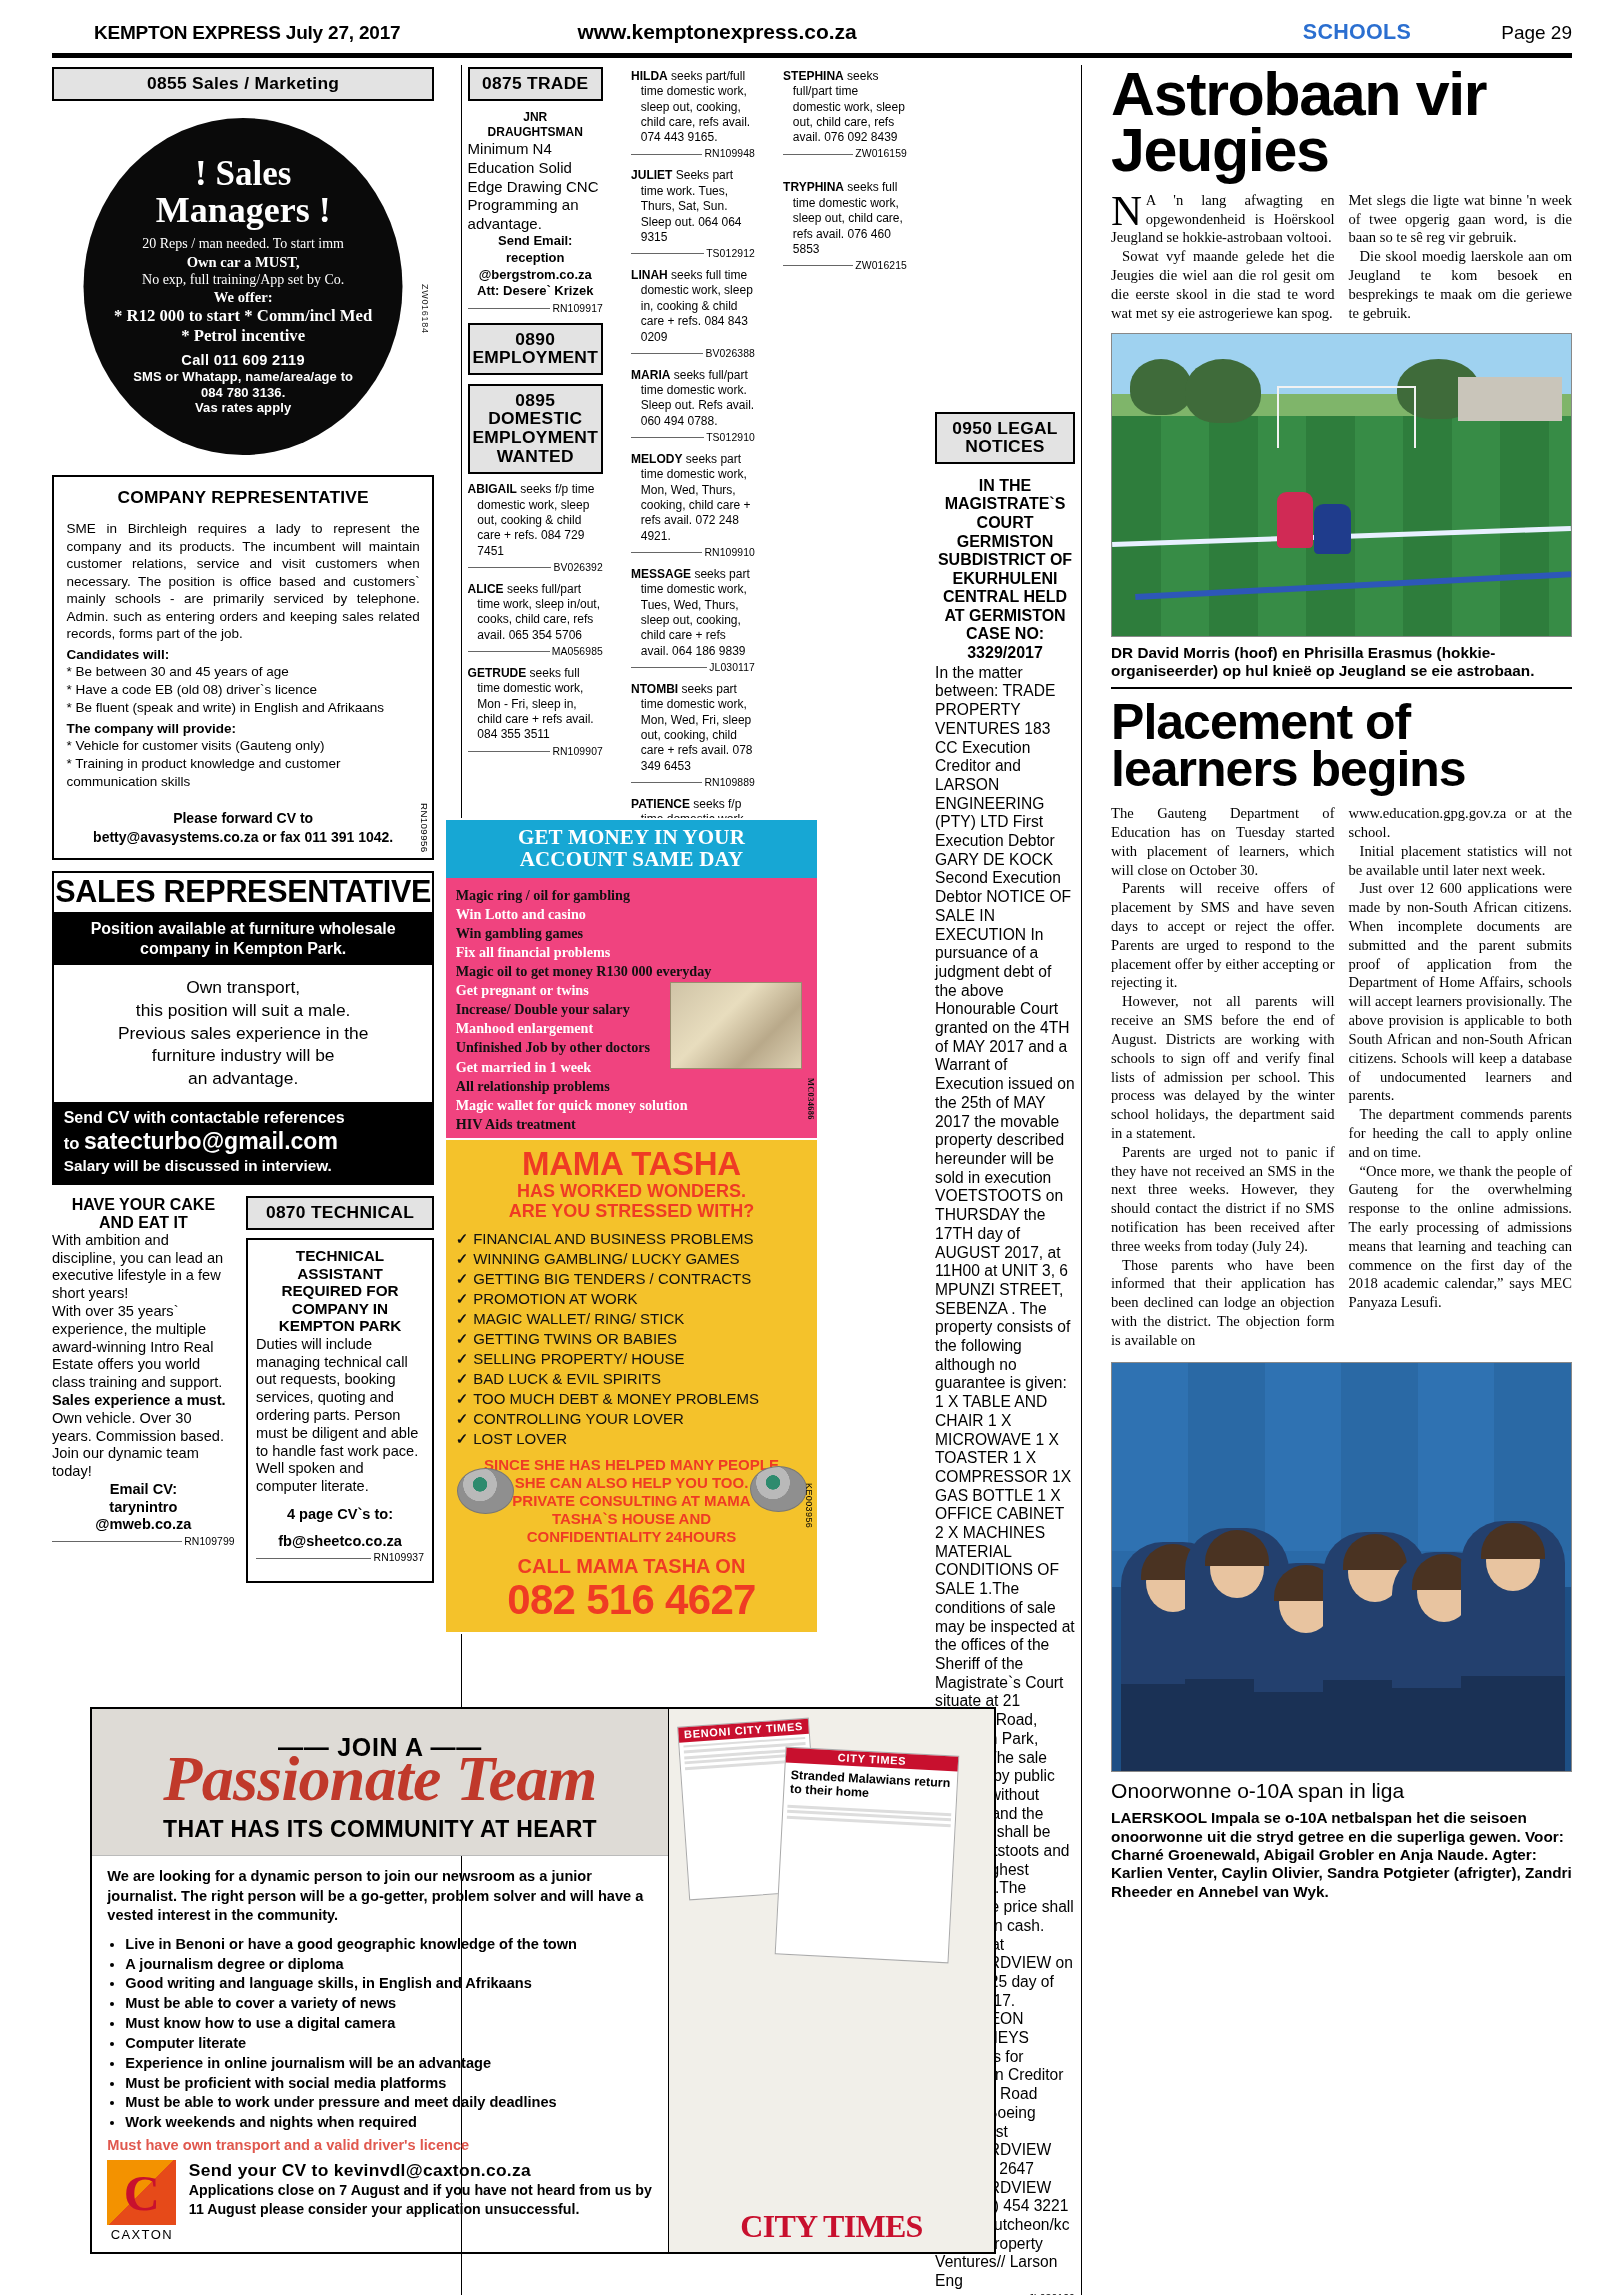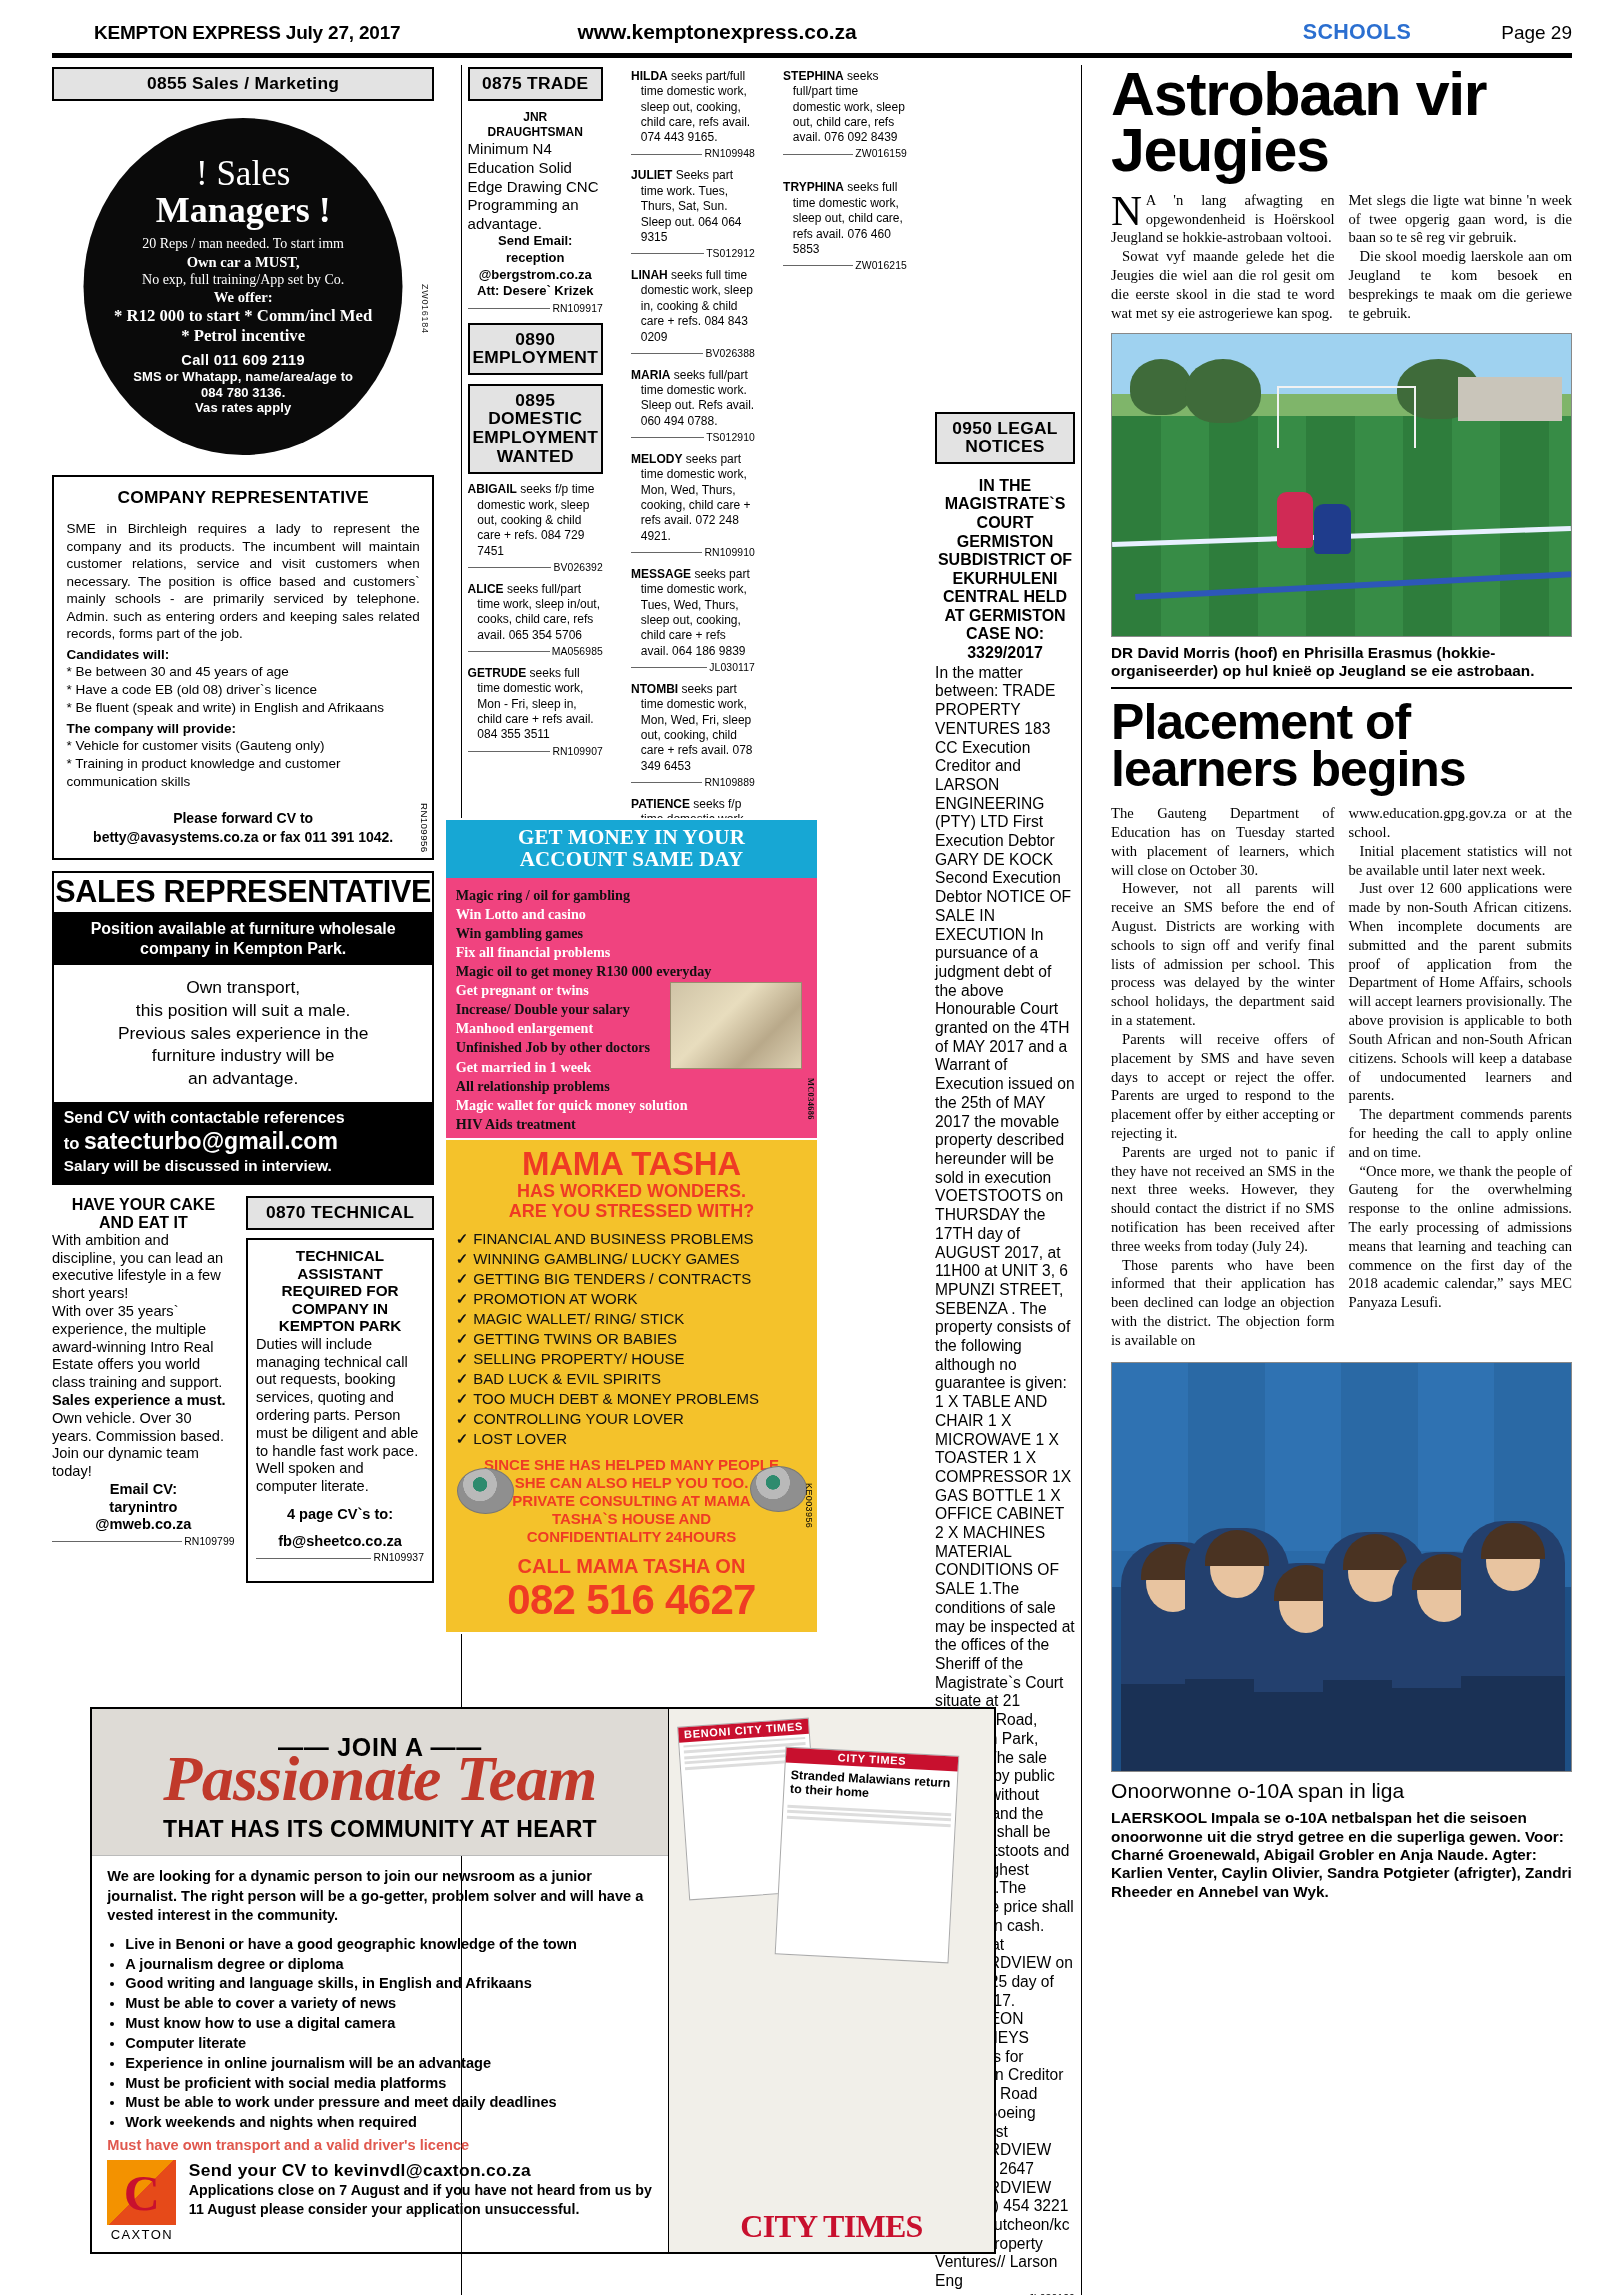--- a/index.html
+++ b/index.html
@@ -48,21 +48,21 @@
   .refline .rf { font-size:10.4px; padding-left:2.1px; letter-spacing:0.1px; }
 
   
   .oval-wrap { position:relative; height:361px; margin-bottom:4.2px; }
   .oval {
     position:absolute; left:50%; transform:translateX(-50%); top:8.3px;
     width:319px; height:337px; border-radius:50%;
     background:#0a0a0a; color:#fff; text-align:center;
     display:flex; flex-direction:column; justify-content:center; padding:0 18px;
   }
-  .oval .t1 { font-family:"Liberation Serif", serif; font-weight:normal; font-size:35px; line-height:0.98; margin-bottom:1.4px; }
+  .oval .t1 { font-family:"Liberation Serif", serif; font-weight:bold; font-size:35px; line-height:0.98; margin-bottom:1.4px; }
   .oval .t2 { font-family:"Liberation Serif", serif; font-weight:bold; font-size:36px; line-height:0.98; margin-bottom:7px; }
   .oval .s  { font-family:"Liberation Serif", serif; font-size:14px; line-height:1.24; }
   .oval .sb { font-family:"Liberation Serif", serif; font-size:14.6px; font-weight:bold; line-height:1.24; }
   .oval .big{ font-family:"Liberation Serif", serif; font-size:16.7px; font-weight:bold; line-height:1.2; }
   .oval .call { font-size:14.6px; font-weight:bold; line-height:1.2; margin-top:5.6px; letter-spacing:0.3px; }
   .oval .call2{ font-size:13px; font-weight:bold; line-height:1.18; letter-spacing:0.1px; }
   .vcode { position:absolute; right:4.2px; top:174px; writing-mode:vertical-rl; font-size:9px; color:#222; letter-spacing:0.7px; }
 
   
   .boxad { border:2.8px solid #000; padding:9.7px 12.5px 11px; margin-bottom:11px; position:relative; }
@@ -497,22 +497,22 @@
       </div>
       <div class="caption">DR David Morris (hoof) en Phrisilla Erasmus (hokkie-organiseerder) op hul knieë op Jeugland se eie astrobaan.</div>
 
       <div class="hr-feat"></div>
 
       <h2 class="feat-h2">Placement of learners begins</h2>
 
       <div class="feat-body">
         <div class="c">
           <p class="first">The Gauteng Department of Education has on Tuesday started with placement of learners, which will close on October 30.</p>
+          <p>Parents will receive offers of placement by SMS and have seven days to accept or reject the offer. Parents are urged to respond to the placement offer by either accepting or rejecting it.</p>
           <p>However, not all parents will receive an SMS before the end of August. Districts are working with schools to sign off and verify final lists of admission per school. This process was delayed by the winter school holidays, the department said in a statement.</p>
-          <p>Parents will receive offers of placement by SMS and have seven days to accept or reject the offer. Parents are urged to respond to the placement offer by either accepting or rejecting it.</p>
           <p>Parents are urged not to panic if they have not received an SMS in the next three weeks. However, they should contact the district if no SMS notification has been received after three weeks from today (July 24).</p>
           <p>Those parents who have been informed that their application has been declined can lodge an objection with the district. The objection form is available on</p>
         </div>
         <div class="c">
           <p class="first">www.education.gpg.gov.za or at the school.</p>
           <p>Initial placement statistics will not be available until later next week.</p>
           <p>Just over 12 600 applications were made by non-South African citizens. When incomplete documents are submitted and the parent submits proof of application from the Department of Home Affairs, schools will accept learners provisionally. The above provision is applicable to both South African and non-South African citizens. Schools will keep a database of undocumented learners and parents.</p>
           <p>The department commends parents for heeding the call to apply online and on time.</p>
           <p>“Once more, we thank the people of Gauteng for the overwhelming response to the online admissions. The early processing of admissions means that learning and teaching can commence on the first day of the 2018 academic calendar,” says MEC Panyaza Lesufi.</p>
         </div>

